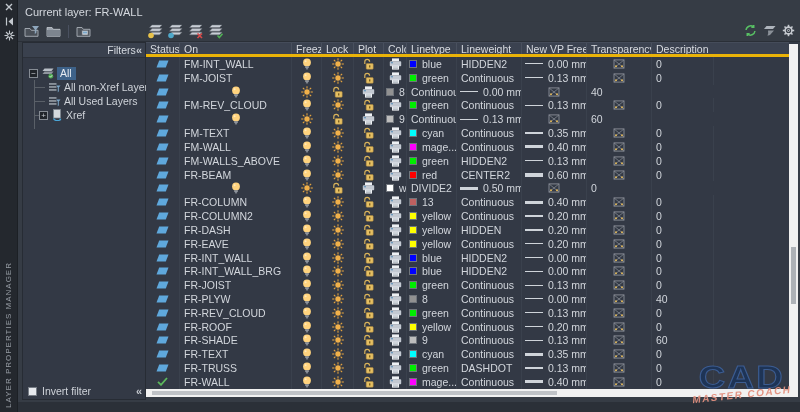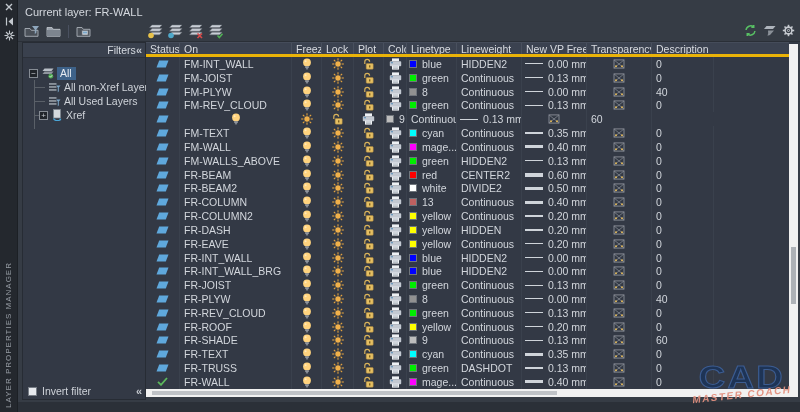--- a/index.html
+++ b/index.html
@@ -420,21 +420,20 @@
             </div>
             <div class="c tr-c">0</div>
             <div class="c de" style="border-right:none;"></div>
           </div>
           <div class="grid trow">
             <div class="c st">
               <svg width="13" height="8" viewBox="0 0 13 8">
                 <path d="M3.2 0.5 L12.5 0.5 L9.8 7.5 L0.5 7.5 Z" fill="#5fa8dc"></path>
               </svg>
             </div>
-            <div class="c nm">FM-PLYW</div>
             <div class="c ic">
               <svg width="10" height="12" viewBox="0 0 10 12">
                 <circle cx="5" cy="4.4" r="3.9" fill="#ffd37e"></circle>
                 <circle cx="3.6" cy="3.2" r="1" fill="#ffe9bd"></circle>
                 <rect x="3.2" y="8.3" width="3.6" height="1.6" fill="#9aa0a8"></rect>
                 <rect x="3.9" y="10.1" width="2.2" height="1.3" fill="#878d95"></rect>
               </svg>
             </div>
             <div class="c ic">
               <svg width="12" height="12" viewBox="0 0 13 13">
@@ -888,21 +887,20 @@
             </div>
             <div class="c tr-c">0</div>
             <div class="c de" style="border-right:none;"></div>
           </div>
           <div class="grid trow">
             <div class="c st">
               <svg width="13" height="8" viewBox="0 0 13 8">
                 <path d="M3.2 0.5 L12.5 0.5 L9.8 7.5 L0.5 7.5 Z" fill="#5fa8dc"></path>
               </svg>
             </div>
-            <div class="c nm">FR-BEAM2</div>
             <div class="c ic">
               <svg width="10" height="12" viewBox="0 0 10 12">
                 <circle cx="5" cy="4.4" r="3.9" fill="#ffd37e"></circle>
                 <circle cx="3.6" cy="3.2" r="1" fill="#ffe9bd"></circle>
                 <rect x="3.2" y="8.3" width="3.6" height="1.6" fill="#9aa0a8"></rect>
                 <rect x="3.9" y="10.1" width="2.2" height="1.3" fill="#878d95"></rect>
               </svg>
             </div>
             <div class="c ic">
               <svg width="12" height="12" viewBox="0 0 13 13">

